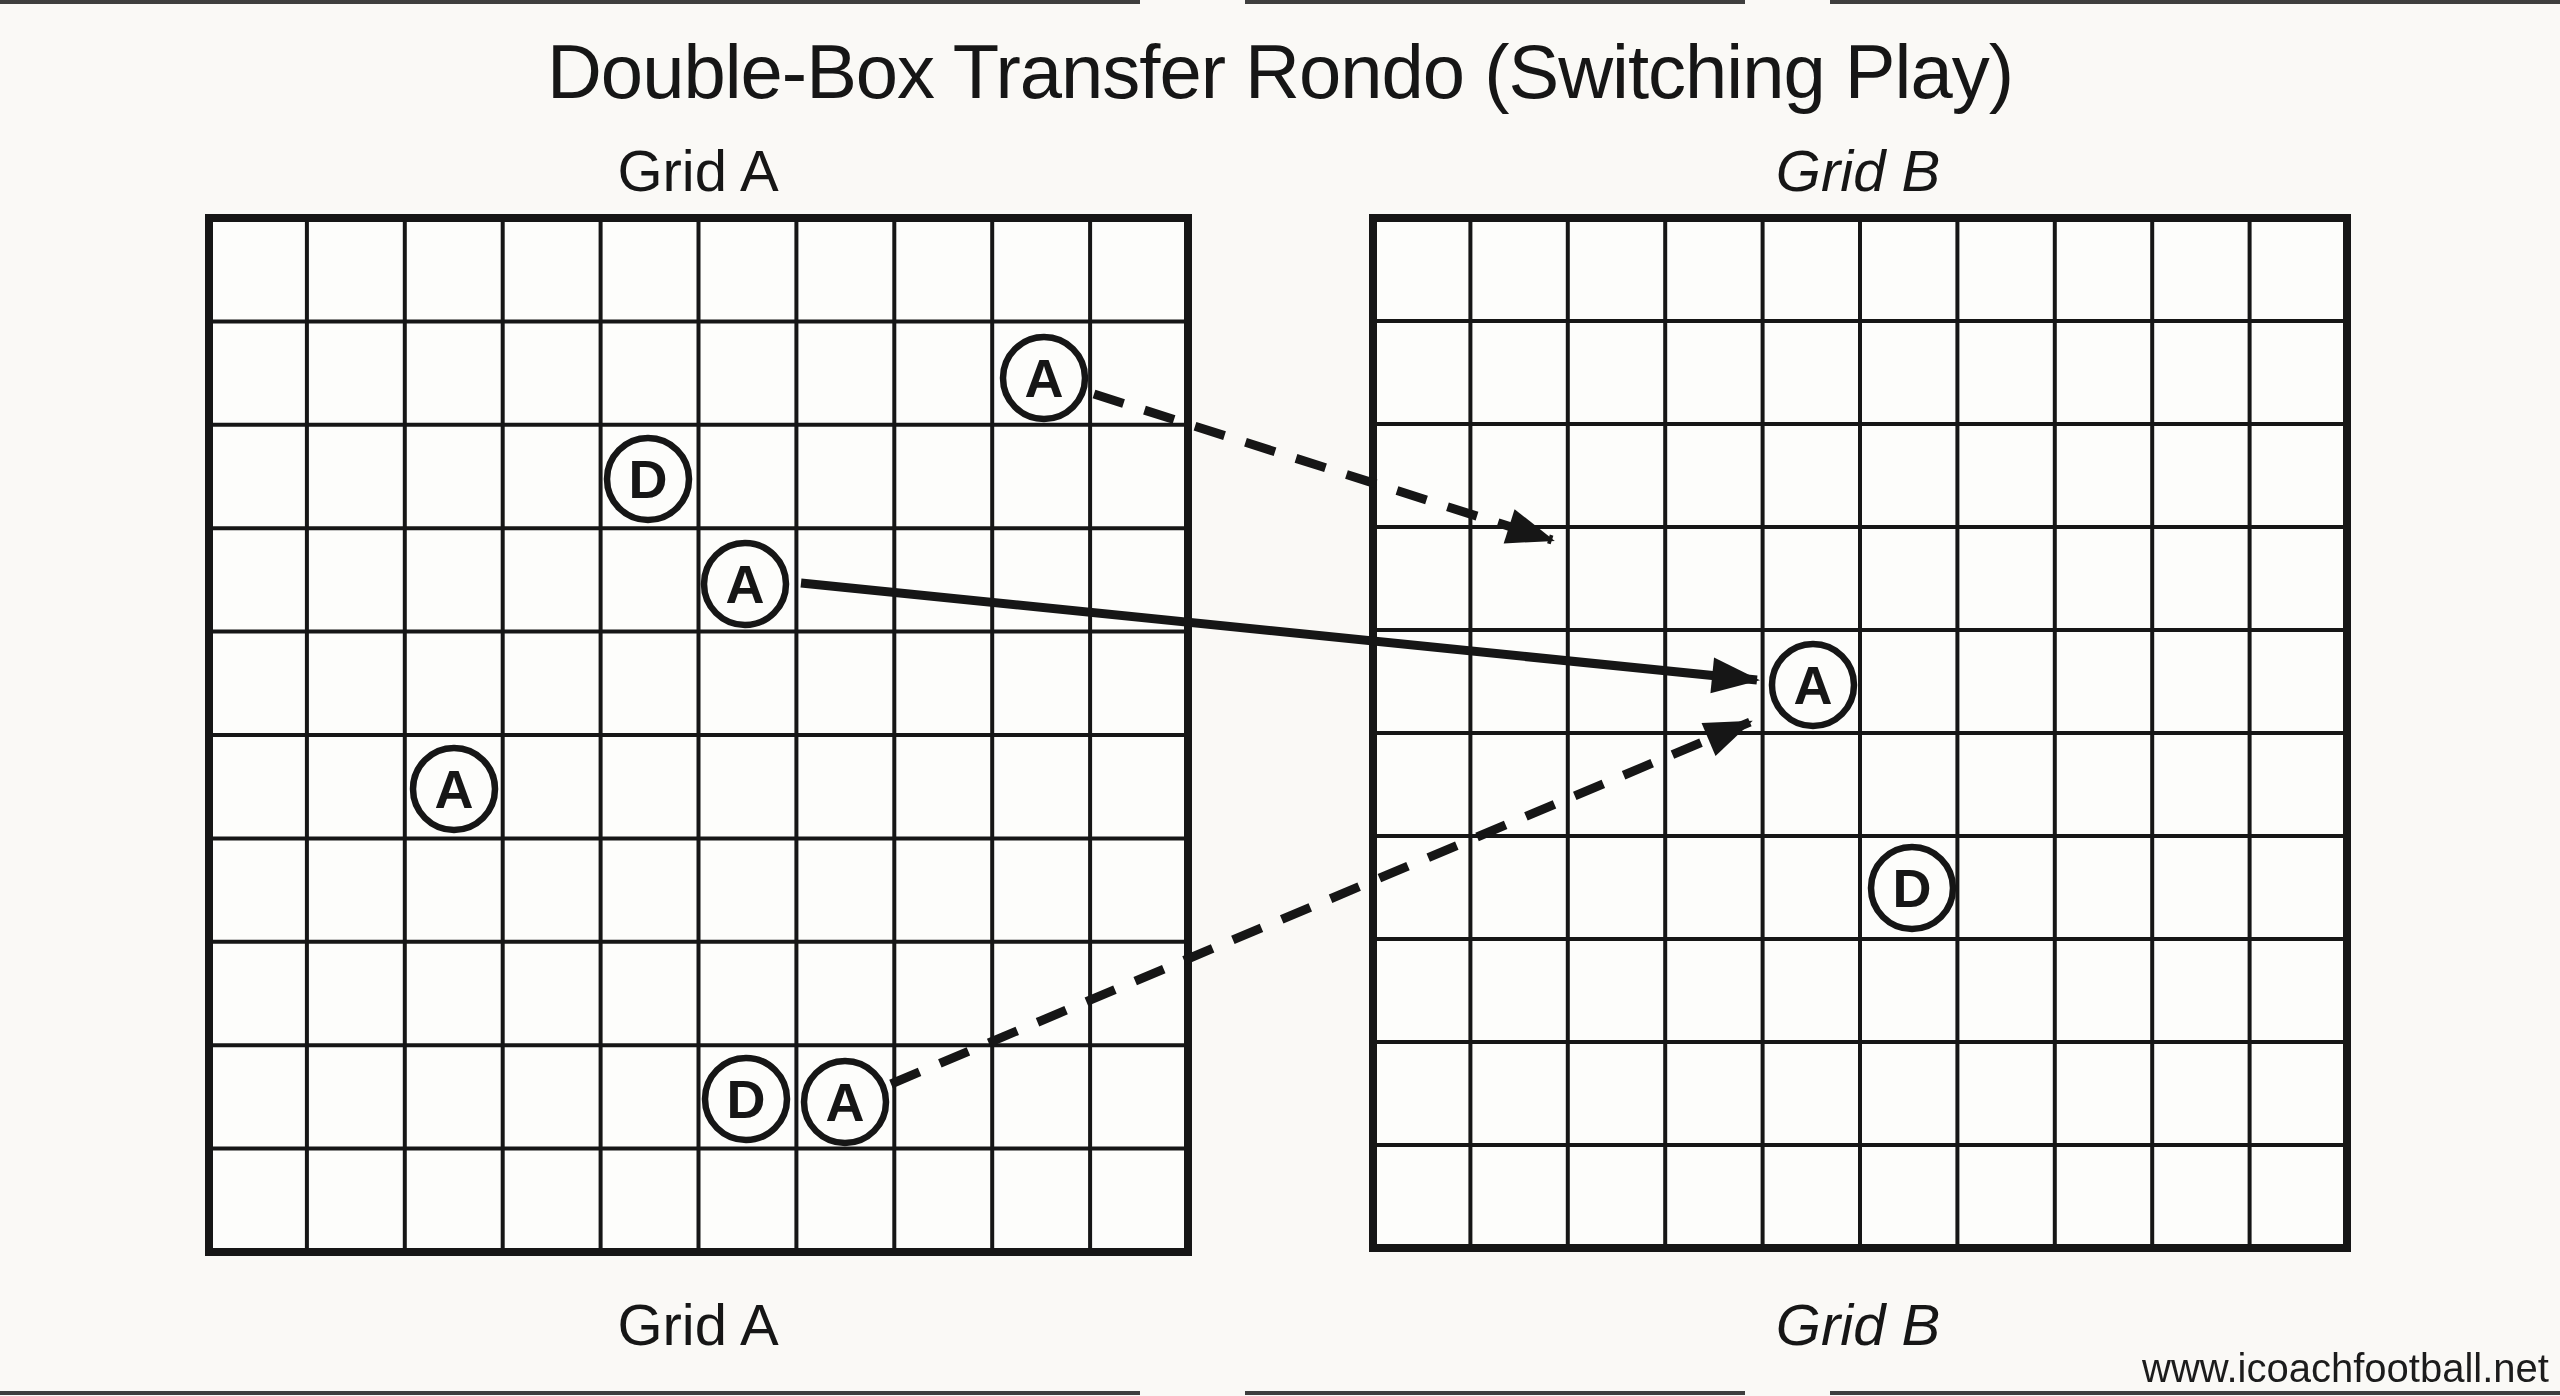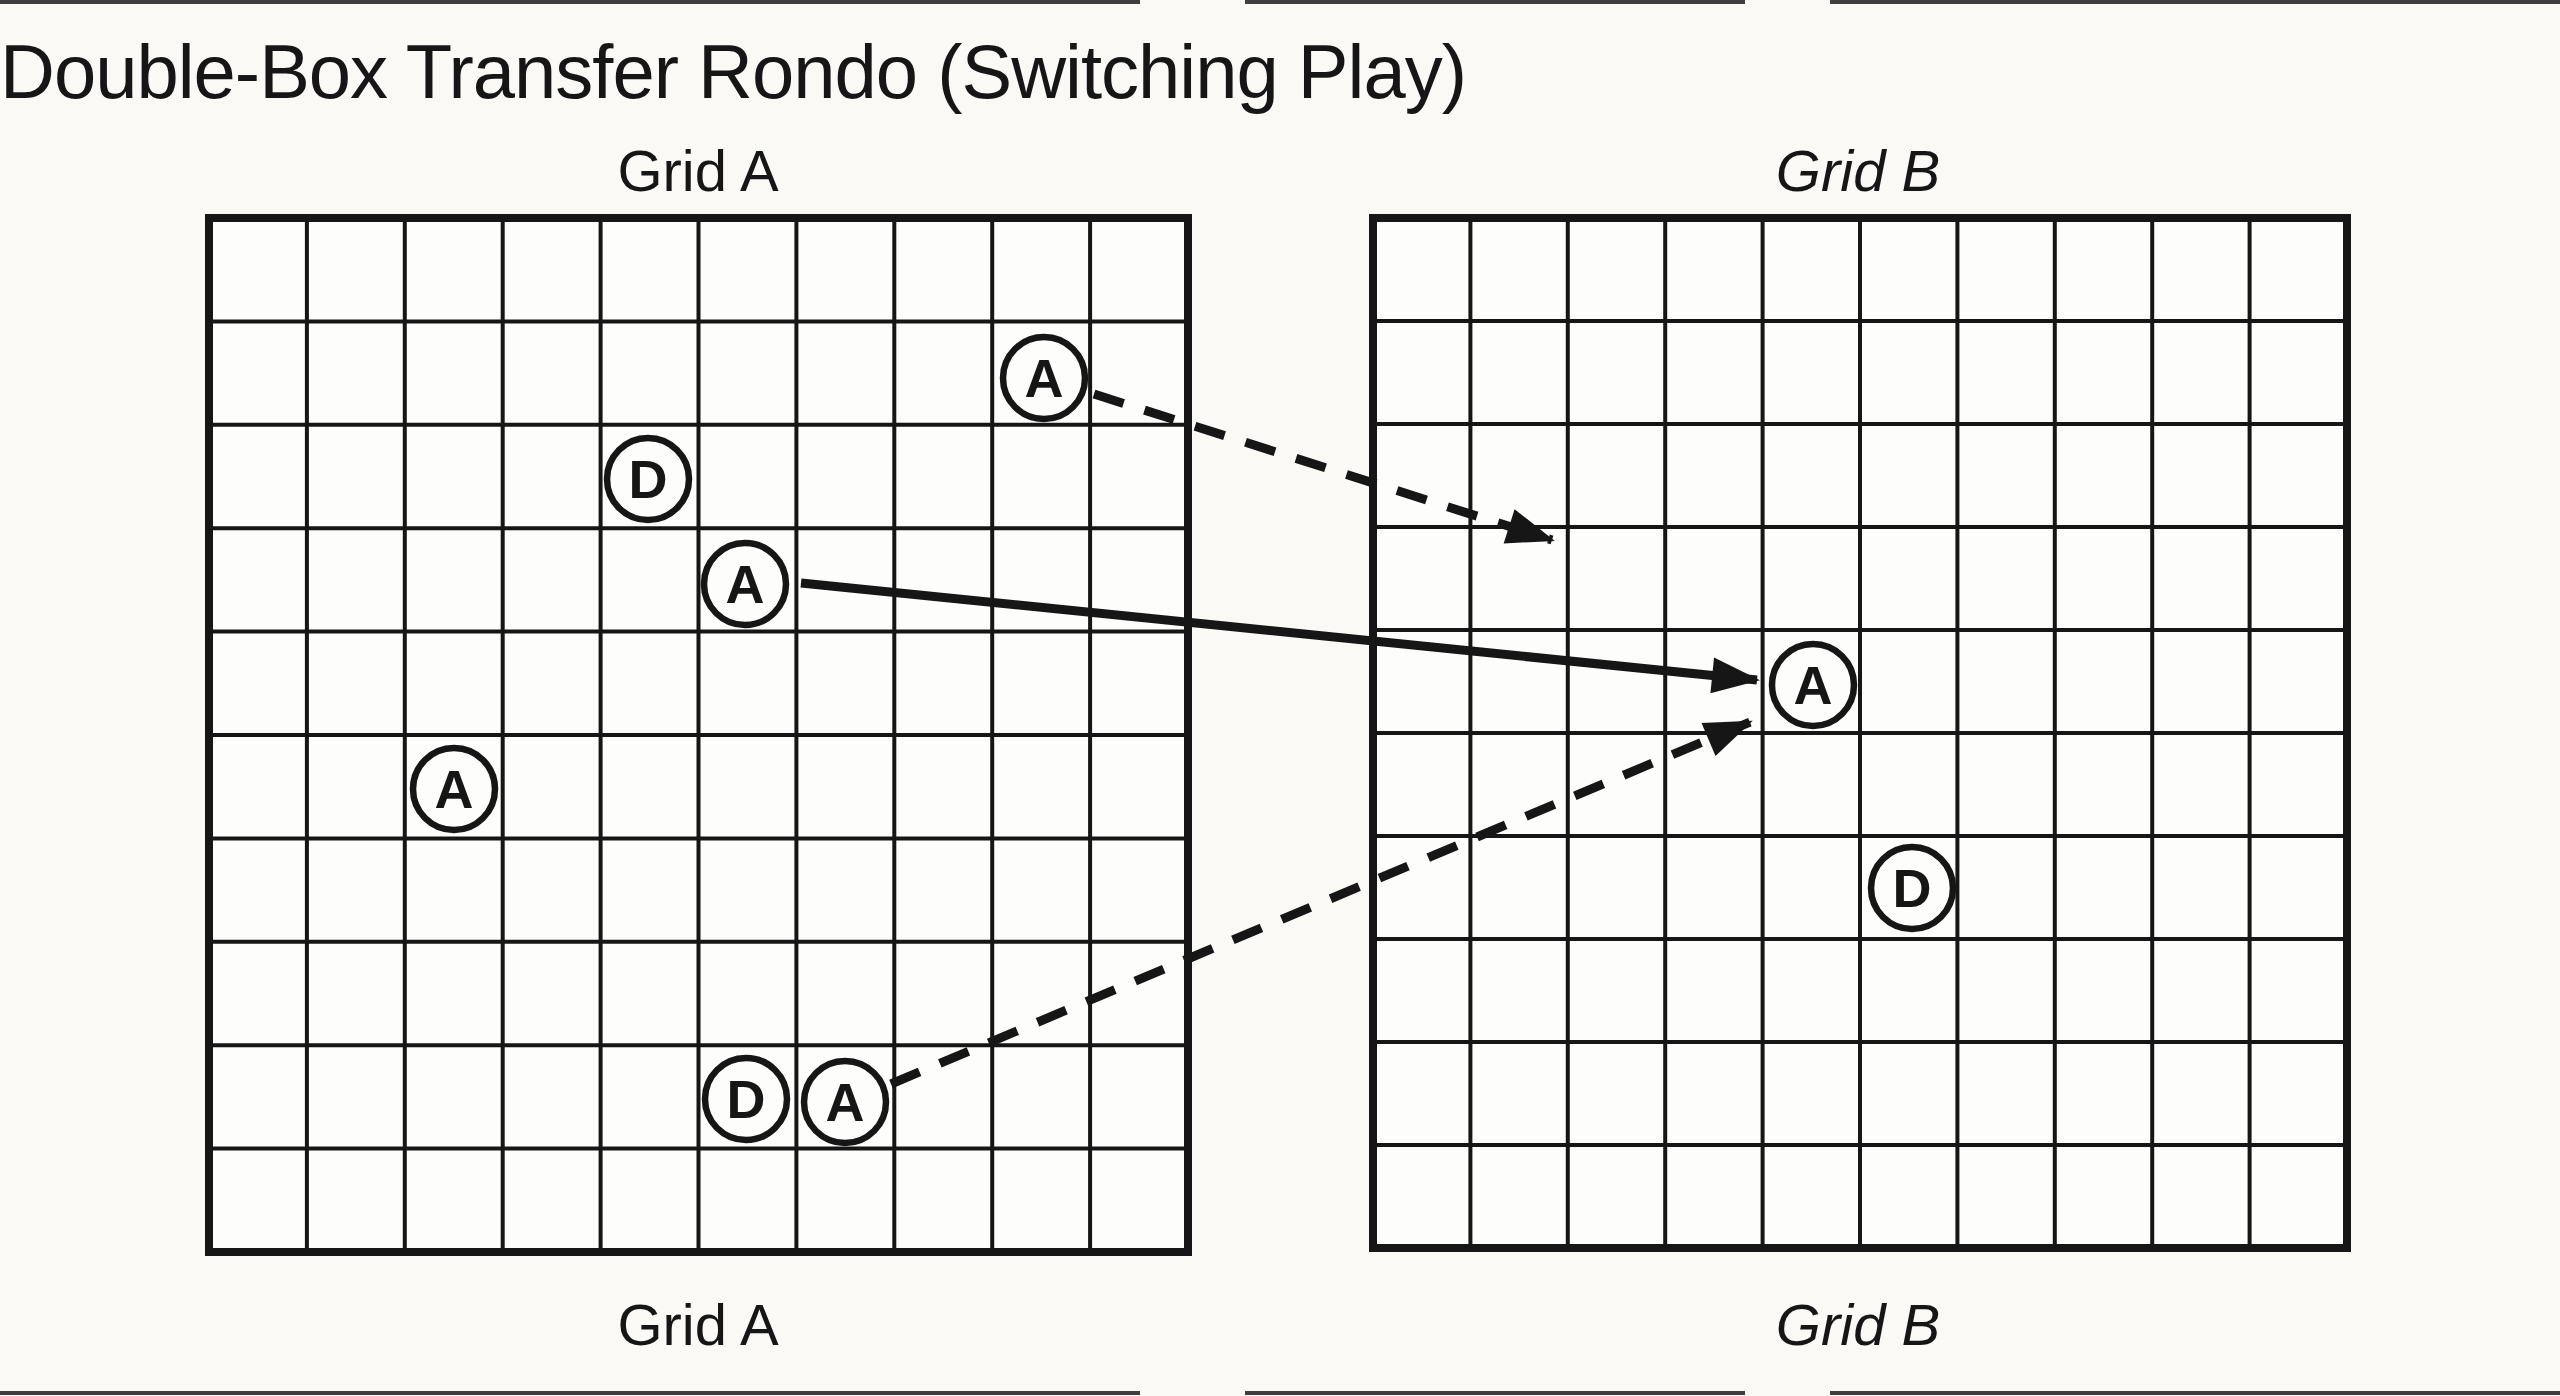--- a/index.html
+++ b/index.html
@@ -28,21 +28,21 @@
       #2a2a2a 1830px, #2a2a2a 2560px);
     opacity: 0.9;
   }
   .edge-strip.top { top: 0; height: 4px; }
   .edge-strip.bottom { top: 1391px; height: 4px; }
   .page-title {
     position: absolute;
     top: 30px;
     left: 0;
     width: 2560px;
-    text-align: left;
+    text-align: center;
     font-size: 76px;
     line-height: 84px;
     letter-spacing: -1px;
     white-space: nowrap;
   }
   .grid-label {
     position: absolute;
     transform: translateX(-50%);
     font-size: 58px;
     line-height: 72px;
@@ -162,15 +162,16 @@
       </g>
       <g>
         <circle cx="1912" cy="888" r="41" fill="#fdfdfb" stroke="#161616" stroke-width="6.5"></circle>
         <text x="1912" y="907" text-anchor="middle" font-family="&quot;Liberation Sans&quot;, sans-serif" font-size="54" font-weight="bold" fill="#161616">D</text>
       </g>
     </svg>
 
   <div class="grid-label bottom-row col-a">Grid A</div>
   <div class="grid-label bottom-row col-b">Grid B</div>
 
+  <div class="watermark">www.icoachfootball.net</div>
 
   <div class="edge-strip bottom"></div>
 </div>
 
 </body></html>

